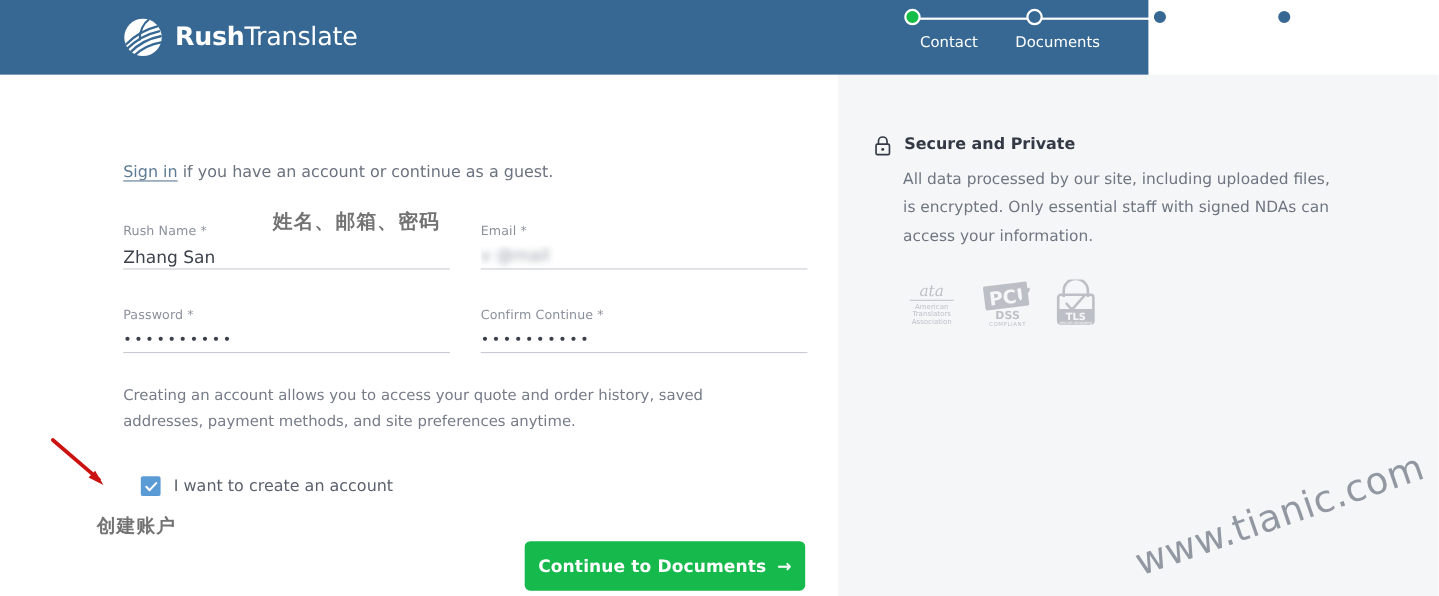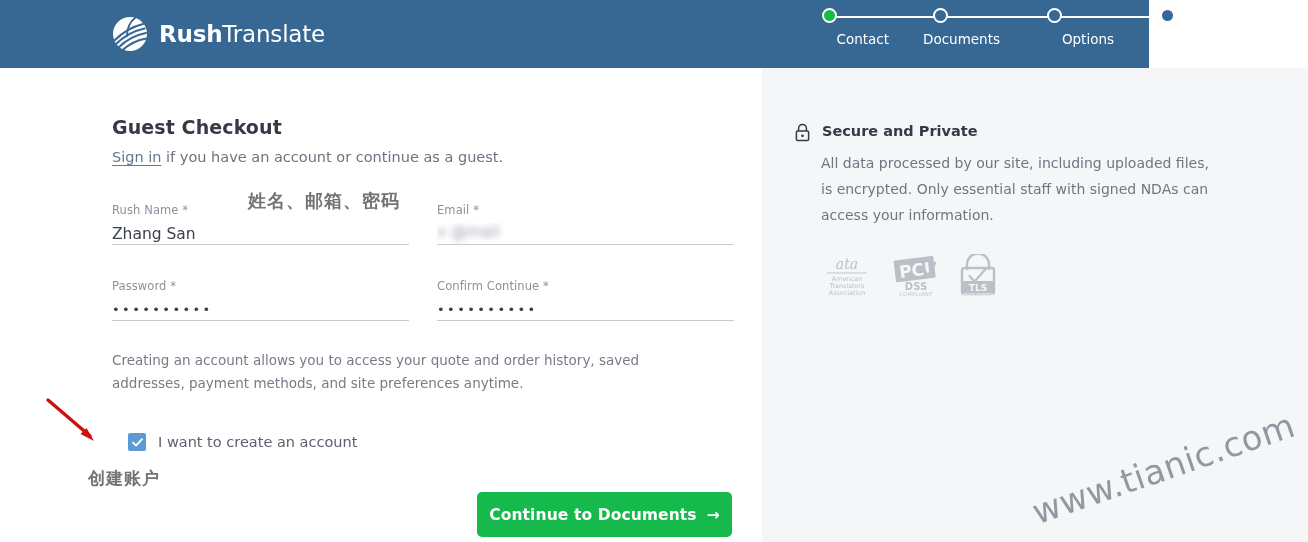--- a/index.html
+++ b/index.html
@@ -6,21 +6,21 @@
   html, body {
     width: 1308px; height: 542px;
     font-family: "DejaVu Sans", "Liberation Sans", sans-serif;
     background: #ffffff;
     overflow: hidden;
   }
   #page { position: relative; width: 1308px; height: 542px; overflow: hidden; background:#fff; }
 
   
   .header {
-    position: absolute; left:0; top:0; width:1149px; height:68px;
+    position: absolute; left:0; top:0; width:1044px; height:68px;
     background:#366893;
   }
   .logo-wrap {
     position:absolute; left:110px; top:14px;
     display:flex; align-items:center; gap:9px;
   }
   .logo-mark { width:40px; height:40px; display:block; }
   .logo-text {
     font-size:23px; color:#ffffff; letter-spacing:-0.2px;
     font-family:"DejaVu Sans","Liberation Sans",sans-serif;
@@ -187,21 +187,20 @@
       </div>
       <div class="step s3">
         <div class="dot"></div>
         <div class="lbl">Payment</div>
       </div>
     </div>
   </div>
 
   <div class="left-col">
 
-    <div class="page-title">Guest Checkout</div>
 
     <div class="subline">
       <span class="signin">Sign in</span><span> if you have an account or continue as a guest.</span>
     </div>
 
     <div class="field f-name">
       <span class="lab">Rush Name *</span>
       <span class="val">Zhang San</span>
     </div>
 

